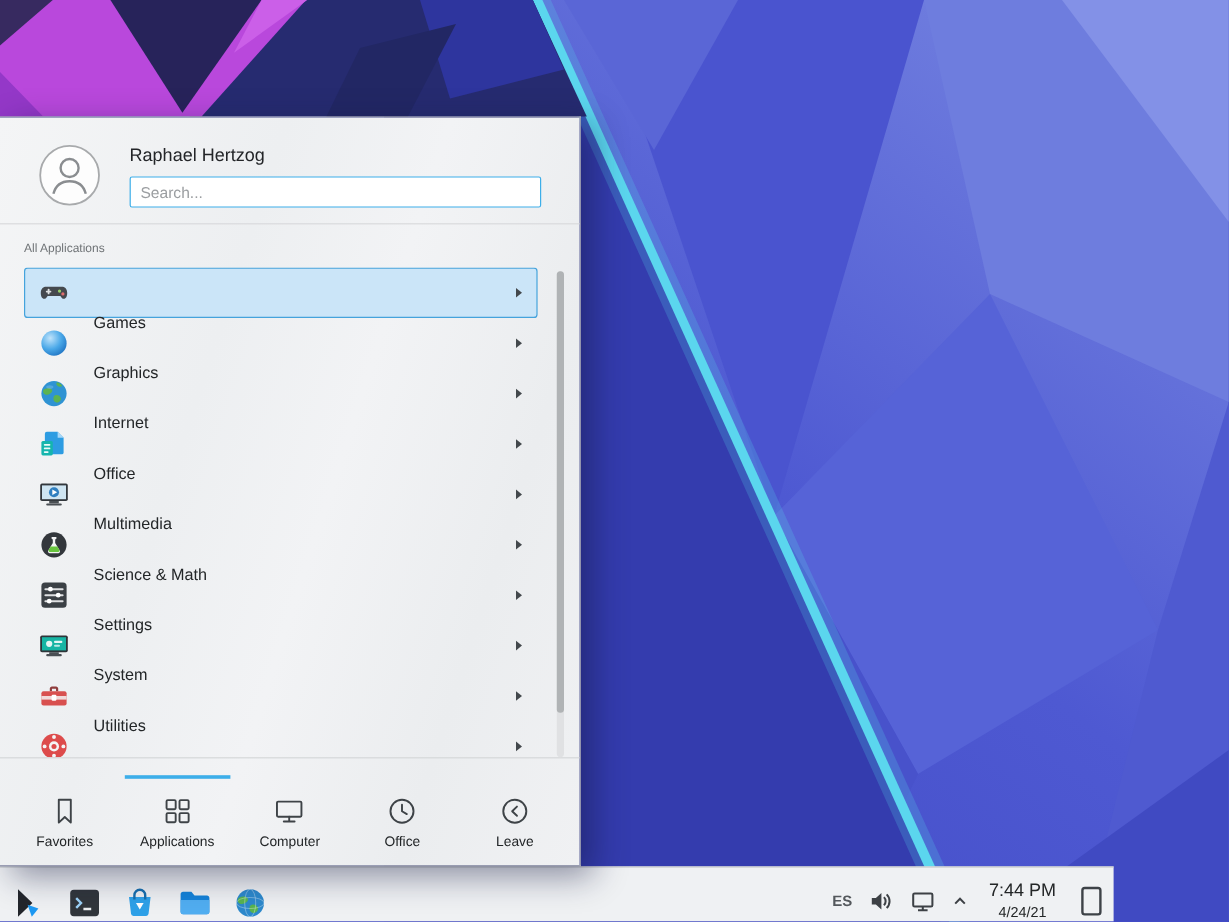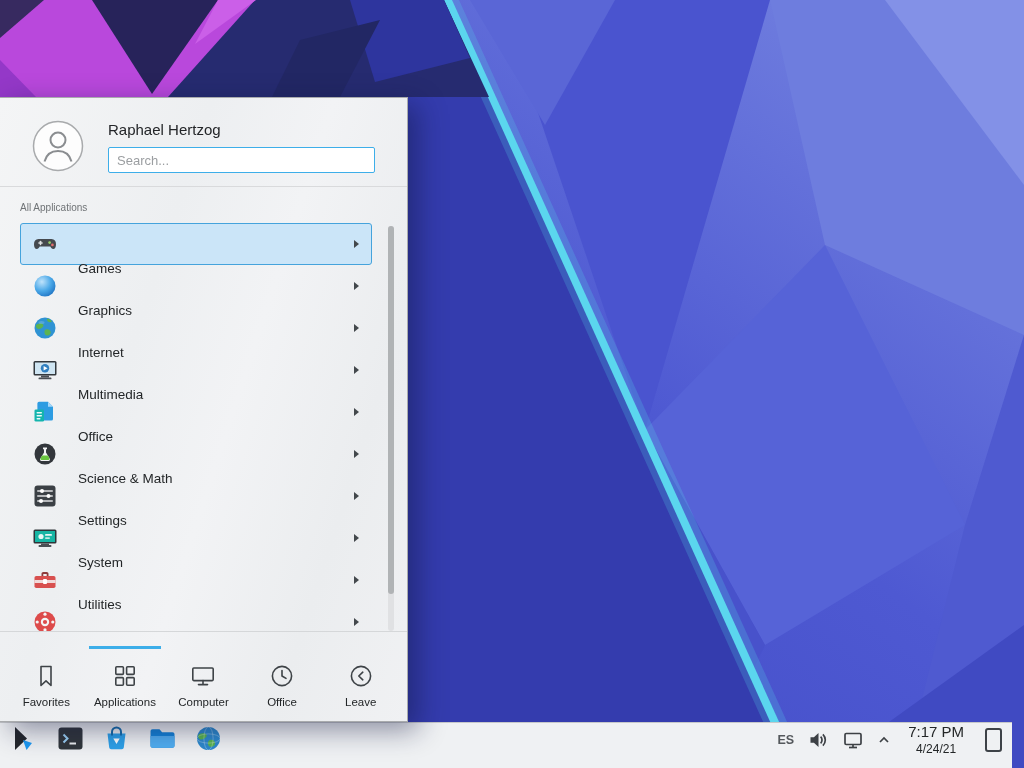--- a/index.html
+++ b/index.html
@@ -3,21 +3,21 @@
 <meta charset="utf-8">
 <style>
   * { margin:0; padding:0; box-sizing:border-box; }
   html,body { width:1024px; height:768px; overflow:hidden; }
   body { position:relative; font-family:"Liberation Sans","DejaVu Sans",sans-serif; background:#3b44bf; }
 
   .wallpaper { position:absolute; inset:0; z-index:0; }
   .wallpaper svg { display:block; width:100%; height:100%; }
 
   
-  .launcher { position:absolute; left:0; top:97px; width:408px; height:625px; z-index:5;
+  .launcher { position:absolute; left:0; top:97px; width:484px; height:625px; z-index:5;
     background:linear-gradient(108deg,#f4f5f6 0%,#edeff1 35%,#f2f3f5 55%,#ebedef 78%,#f0f1f3 100%);
     border:1px solid #a9abad; border-left:none;
     box-shadow:10px 8px 26px rgba(15,20,60,.45);
     display:flex; flex-direction:column; }
 
   .header { height:89px; padding:20px 32px 0; display:flex; align-items:flex-start;
     border-bottom:1px solid #d9dadc; }
   .avatar { width:52px; height:52px; flex:0 0 auto; margin-top:2px; }
   .avatar svg { display:block; width:52px; height:52px; }
   .header-right { margin-left:24px; flex:1; min-width:0; }
@@ -46,22 +46,22 @@
   .tab-bar { height:90px; border-top:1px solid #d5d7d9; display:flex; padding:16px 7px; }
   .tab { flex:1; position:relative; display:flex; flex-direction:column; align-items:center;
     padding-top:14px; cursor:default; }
   .tab.active::before { content:""; position:absolute; top:-2px; left:3px; right:3px; height:3px;
     background:#3daee9; }
   .tab-icon svg { display:block; width:28px; height:28px; stroke:#3e4347; stroke-width:1.6;
     fill:none; stroke-linejoin:round; stroke-linecap:round; }
   .tab-label { margin-top:6px; font-size:11.5px; color:#232628; }
 
   
-  .taskbar { position:absolute; left:0; bottom:0; width:1012px; height:46px; z-index:4;
-    background:#eff1f3; border-top:1px solid #c6c8ca; display:flex; align-items:flex-start; }
+  .taskbar { position:absolute; left:0; bottom:0; width:928px; height:46px; z-index:4;
+    background:#eff1f3; border-top:1px solid #c6c8ca; display:flex; align-items:flex-end; }
   .task-icons { display:flex; align-items:center; gap:15px; padding-left:9px; }
   .task-icon { width:31px; height:31px; display:flex; align-items:center; justify-content:center; }
   .task-icon svg { display:block; width:31px; height:31px; }
   .tray { margin-left:auto; display:flex; align-items:center; gap:13px; padding-right:10px; }
   .kbd-layout { font-size:12.5px; font-weight:bold; color:#54585c; }
   .tray-icon svg { display:block; }
   .clock { text-align:center; color:#232627; line-height:1.25; margin:0 4px; }
   .clock .time { font-size:15px; }
   .clock .date { font-size:12px; }
   .show-desktop { width:17px; height:24px; border:2px solid #3d4247; border-radius:3px; margin-left:4px; }
@@ -160,44 +160,44 @@
             <ellipse cx="9.5" cy="7.6" rx="3" ry="1.5" fill="#ffffff" opacity="0.18"></ellipse>
           </svg>
       </span>
       <span class="cat-label">Internet</span>
       <span class="arrow"></span>
     </div>
 
     <div class="category-row">
       <span class="cat-icon">
         <svg viewBox="0 0 26 26">
+            <path d="M7 2.8h9l5 5V20a1.6 1.6 0 0 1-1.6 1.6H7A1.6 1.6 0 0 1 5.4 20V4.4A1.6 1.6 0 0 1 7 2.8z" fill="#2d9ce2"></path>
+            <path d="M16 2.8l5 5h-5z" fill="#a6d7f8"></path>
+            <rect x="2.5" y="10.5" width="9.5" height="12" rx="1.3" fill="#15b5ad"></rect>
+            <rect x="4.5" y="13" width="5.5" height="1.4" rx="0.7" fill="#eafaf9"></rect>
+            <rect x="4.5" y="16" width="5.5" height="1.4" rx="0.7" fill="#eafaf9"></rect>
+            <rect x="4.5" y="19" width="4" height="1.4" rx="0.7" fill="#eafaf9"></rect>
+          </svg>
+      </span>
+      <span class="cat-label">Office</span>
+      <span class="arrow"></span>
+    </div>
+
+    <div class="category-row">
+      <span class="cat-icon">
+        <svg viewBox="0 0 26 26">
             <rect x="1.5" y="4" width="23" height="14.5" rx="1.5" fill="#33383d"></rect>
             <rect x="3" y="5.5" width="20" height="11.5" fill="#cfe5f2"></rect>
             <circle cx="13" cy="11.2" r="4.2" fill="#2f7fc0"></circle>
             <path d="M11.6 8.9l4 2.3-4 2.3z" fill="#fff"></path>
             <rect x="9" y="18.5" width="8" height="2" fill="#4a4f54"></rect>
             <rect x="6.5" y="20.5" width="13" height="1.8" rx="0.9" fill="#4a4f54"></rect>
           </svg>
       </span>
       <span class="cat-label">Multimedia</span>
-      <span class="arrow"></span>
-    </div>
-
-    <div class="category-row">
-      <span class="cat-icon">
-        <svg viewBox="0 0 26 26">
-            <path d="M7 2.8h9l5 5V20a1.6 1.6 0 0 1-1.6 1.6H7A1.6 1.6 0 0 1 5.4 20V4.4A1.6 1.6 0 0 1 7 2.8z" fill="#2d9ce2"></path>
-            <path d="M16 2.8l5 5h-5z" fill="#a6d7f8"></path>
-            <rect x="2.5" y="10.5" width="9.5" height="12" rx="1.3" fill="#15b5ad"></rect>
-            <rect x="4.5" y="13" width="5.5" height="1.4" rx="0.7" fill="#eafaf9"></rect>
-            <rect x="4.5" y="16" width="5.5" height="1.4" rx="0.7" fill="#eafaf9"></rect>
-            <rect x="4.5" y="19" width="4" height="1.4" rx="0.7" fill="#eafaf9"></rect>
-          </svg>
-      </span>
-      <span class="cat-label">Office</span>
       <span class="arrow"></span>
     </div>
 
     <div class="category-row">
       <span class="cat-icon">
         <svg viewBox="0 0 26 26">
             <circle cx="13" cy="13" r="10.5" fill="#33373c"></circle>
             <path d="M11 6.5h4v1.5l-1 .5v3l3.8 6.2c.6 1-.1 2.3-1.3 2.3h-7c-1.2 0-1.9-1.3-1.3-2.3L12 11.5v-3l-1-.5z" fill="#f2f3f4"></path>
             <path d="M10.2 14.5h5.6l1.7 2.8c.4.7-.1 1.7-1 1.7h-7c-.9 0-1.4-1-1-1.7z" fill="#69c53f"></path>
           </svg>
@@ -380,18 +380,18 @@
           <line x1="11" y1="15.5" x2="11" y2="18.5" stroke="#3d4145" stroke-width="1.7"></line>
           <line x1="7" y1="18.5" x2="15" y2="18.5" stroke="#3d4145" stroke-width="1.7"></line>
         </svg>
     </span>
     <span class="tray-icon">
       <svg viewBox="0 0 14 14" width="14" height="14">
           <polyline points="3,9 7,5 11,9" fill="none" stroke="#3d4145" stroke-width="1.7"></polyline>
         </svg>
     </span>
     <div class="clock">
-      <div class="time">7:17 PM</div>
+      <div class="time">7:44 PM</div>
       <div class="date">4/24/21</div>
     </div>
     <div class="show-desktop"></div>
   </div>
 </div>
 
 </body></html>

